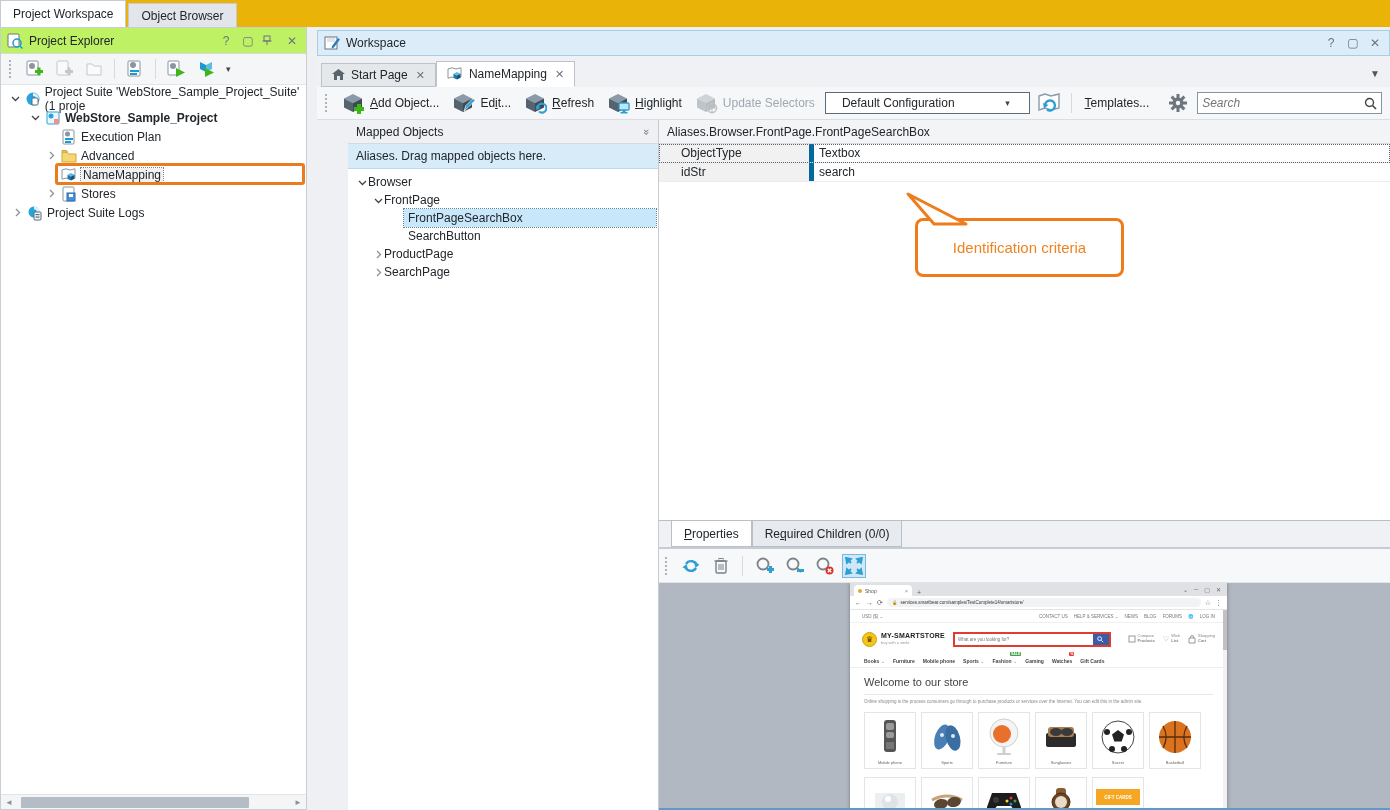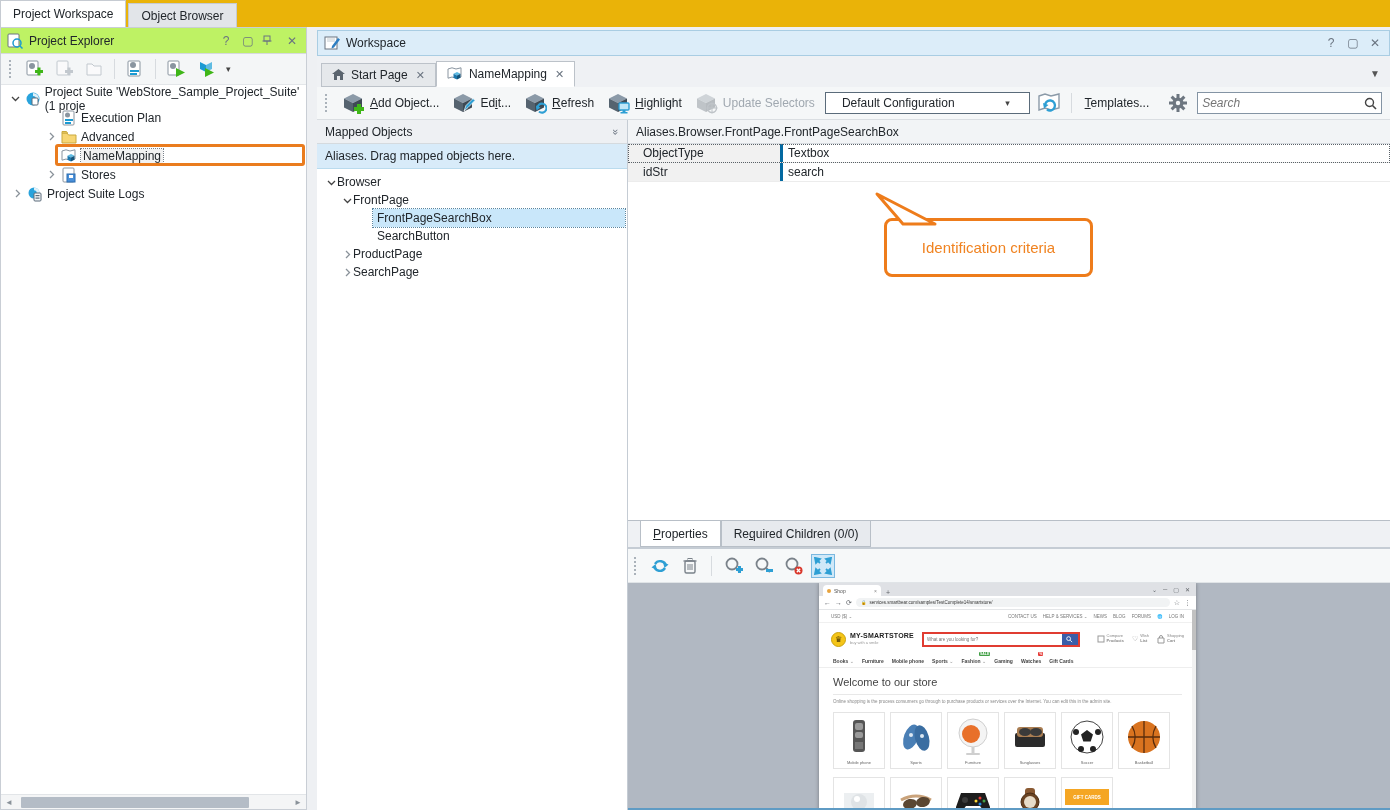--- a/index.html
+++ b/index.html
@@ -50,38 +50,38 @@
   .tbtn { display:flex; align-items:center; gap:5px; padding:2px 4px; }
   .tbtn span.lbl { white-space:nowrap; }
   .disabled-lbl { color:#a0a8b0; }
   #config-combo { width:206px; height:22px; background:#fff; border:1px solid #5a6b7a; display:flex; align-items:center; padding:0 16px; }
   #config-combo .cval { flex:1; }
   .combo-arrow { color:#444; font-size:9px; padding:0 3px; }
   #ws-search { width:186px; height:22px; border:1px solid #8494a4; background:#fff; display:flex; align-items:center; padding:0 4px; }
   #ws-search input { flex:1; border:none; outline:none; font-style:italic; font-size:12px; color:#333; font-family:"Liberation Sans",sans-serif; background:transparent; }
   .flexspace { flex:1; }
 
-  #ws-body { flex:1; display:flex; min-height:0; }
+  #ws-body { flex:1; display:flex; min-height:0;margin-left:31px; }
 
   
   #mapped-col { width:311px; background:#fff; border-right:1px solid #c5ccd4; display:flex; flex-direction:column; }
   #mapped-header { height:24px; background:#eef0f3; border-bottom:1px solid #d5dade; display:flex; align-items:center; padding:0 8px; }
   #mapped-collapse { margin-left:auto; color:#6a7480; font-size:11px; transform:rotate(90deg); }
   #aliases-bar { height:25px; background:#d8ebf9; border-bottom:1px solid #badbee; display:flex; align-items:center; padding:0 8px; }
   #mapped-tree { flex:1; padding-top:4px; }
   .mrow { height:18px; display:flex; align-items:center; position:relative; }
   .msel { position:absolute; left:56px; right:2px; top:0; height:18px; background:#c9e7fa; outline:1px dotted #5a86a0; }
   .mlabel { position:relative; }
 
   
   #right-col { flex:1; display:flex; flex-direction:column; min-width:0; }
   #props-col { height:427px; background:#fff; display:flex; flex-direction:column; position:relative; }
   #props-path { height:24px; background:#f2f4f6; border-bottom:1px solid #d7dbe0; display:flex; align-items:center; padding:0 8px; }
   .grid-row { height:19px; display:flex; align-items:stretch; border-bottom:1px solid #ececec; }
-  .grid-row .gname { width:155px; background:#f1f1f1; display:flex; align-items:center; padding-left:15px; border-right:3px solid #0369a1; }
+  .grid-row .gname { width:155px; background:#f1f1f1; display:flex; align-items:center; padding-left:22px; border-right:5px solid #0369a1; }
   .grid-row .gval { flex:1; display:flex; align-items:center; padding-left:5px; }
   .grid-row.selected { outline:1px dotted #5a6268; outline-offset:-1px; }
   #callout { position:absolute; left:256px; top:98px; width:209px; height:59px; background:#fff; border:3px solid #ee7c1b; border-radius:8px; display:flex; align-items:center; justify-content:center; color:#f08321; font-size:15px; }
   #callout-tail { position:absolute; left:-14px; top:-31px; }
   #props-tabs { margin-top:auto; height:27px; border-top:1px solid #b8bfc7; display:flex; align-items:flex-start; padding-left:12px; background:#eff1f4; }
   .ptab { height:26px; display:flex; align-items:center; padding:0 12px; border:1px solid #b8bfc7; border-top:none; }
   .ptab.active { background:#fff; }
   .ptab.inactive { background:#e7eaee; }
 
   
@@ -227,20 +227,36 @@
             </svg>
           </span>
         <span class="ticon">
             <svg width="16" height="16" viewBox="0 0 16 16">
               <circle cx="8" cy="8" r="6.5" fill="#29a3dc"></circle>
               <path d="M8 2 a6 6 0 0 1 6 6 l-3 0 a3 3 0 0 0 -3-3 z" fill="#fff" opacity=".85"></path>
               <rect x="7" y="7" width="6" height="7" rx="1" fill="#fff" stroke="#5a6b7a"></rect>
             </svg>
           </span>
         <span>Project Suite 'WebStore_Sample_Project_Suite' (1 proje</span>
+      </div>
+      <div class="prow">
+        <span style="width:24px"></span>
+        <span class="chev">
+            <svg width="9" height="9" viewBox="0 0 9 9">
+              <path d="M1,3 4.5,6.5 8,3" fill="none" stroke="#444" stroke-width="1.3"></path>
+            </svg>
+          </span>
+        <span class="ticon">
+            <svg width="16" height="16" viewBox="0 0 16 16">
+              <rect x="2" y="2" width="12" height="12" rx="1" fill="#eaf6fd" stroke="#29a3dc"></rect>
+              <circle cx="6" cy="6" r="2.5" fill="#29a3dc"></circle>
+              <rect x="9" y="9" width="5" height="5" fill="#f09090"></rect>
+            </svg>
+          </span>
+        <span class="bold">WebStore_Sample_Project</span>
       </div>
       <div class="prow">
         <span style="width:56px"></span>
         <span class="ticon">
             <svg width="16" height="16" viewBox="0 0 16 16">
               <rect x="2" y="1" width="11" height="14" rx="1" fill="#fff" stroke="#8a95a0"></rect>
               <circle cx="6.5" cy="5" r="2.5" fill="#8a95a0"></circle>
               <rect x="4" y="9" width="8" height="2" fill="#1b9ad2"></rect>
               <rect x="4" y="12" width="6" height="2" fill="#1b9ad2"></rect>
             </svg>

